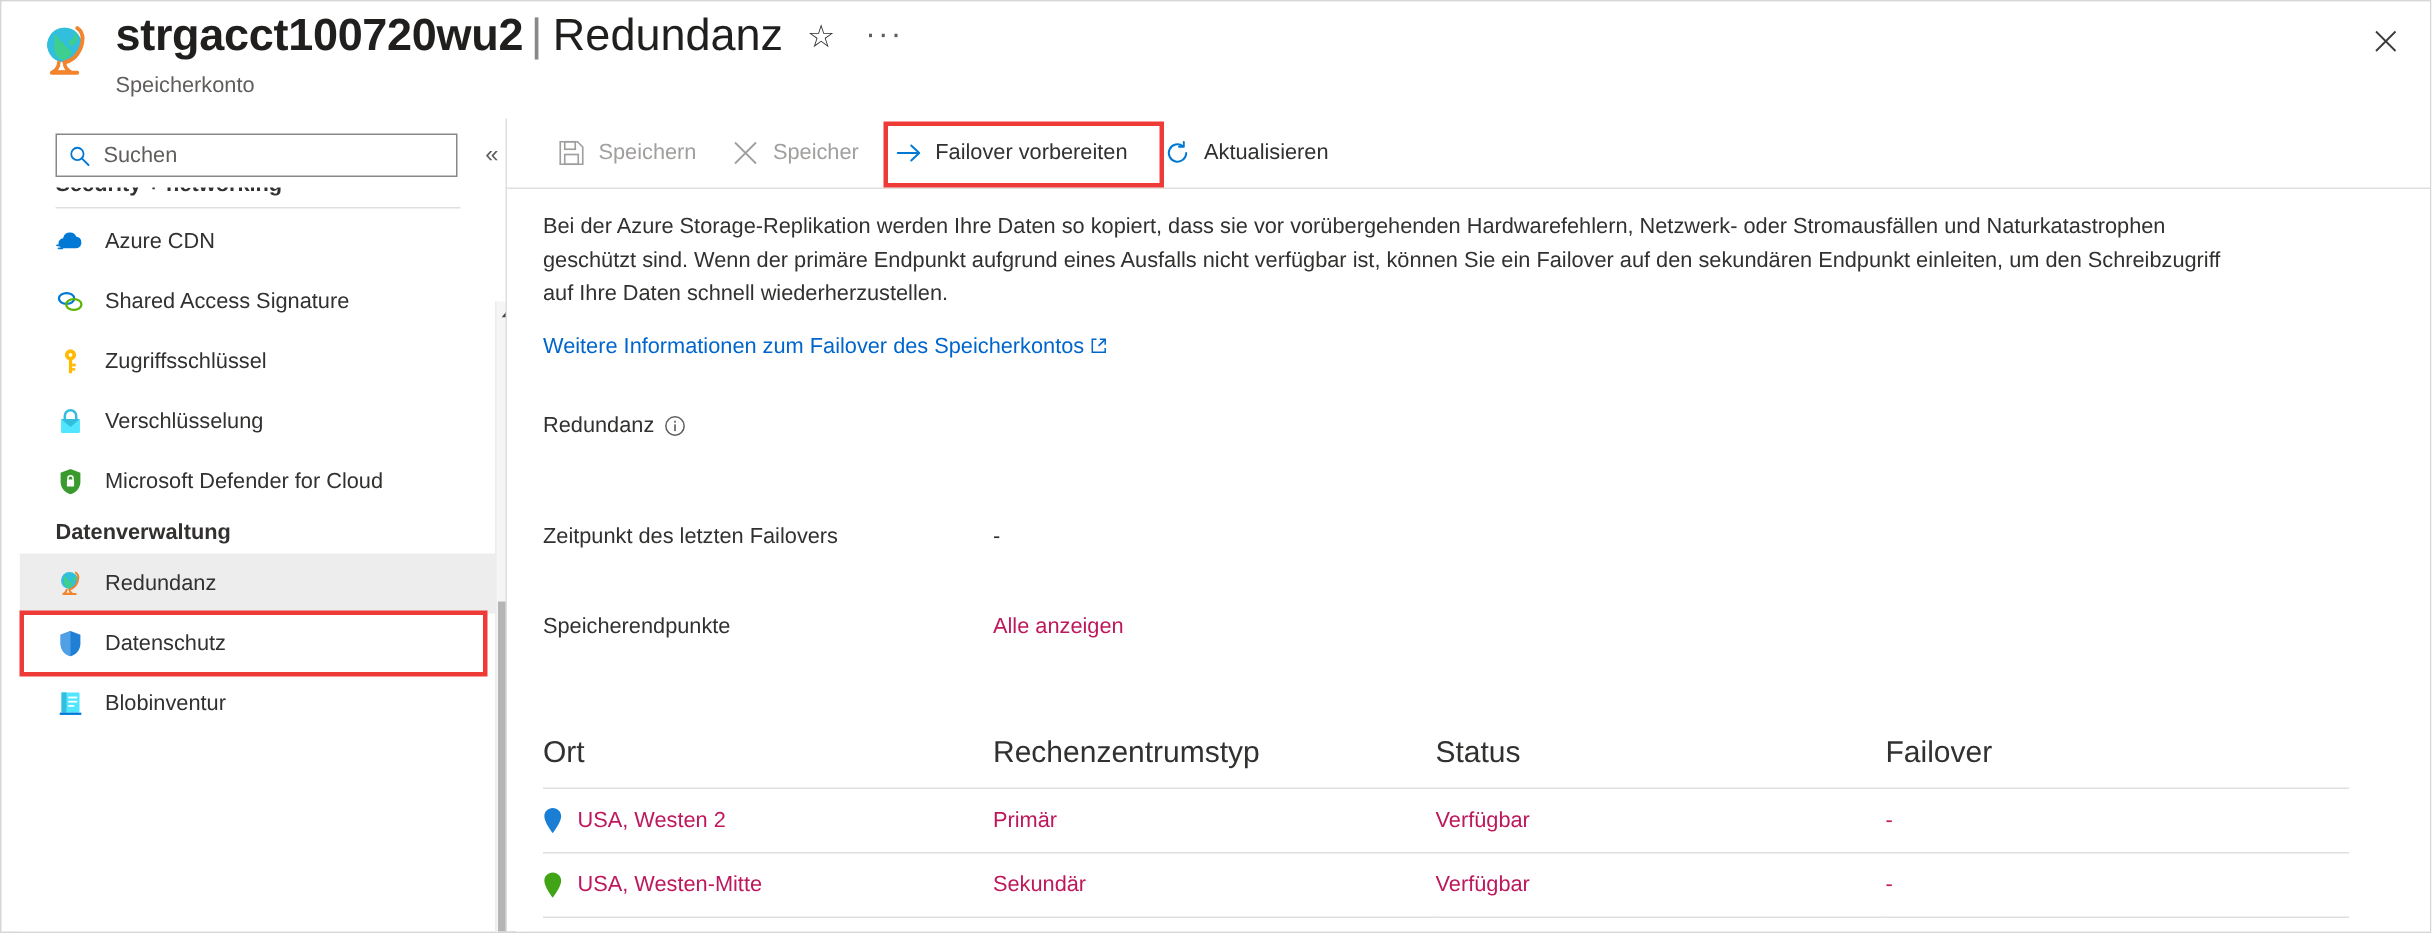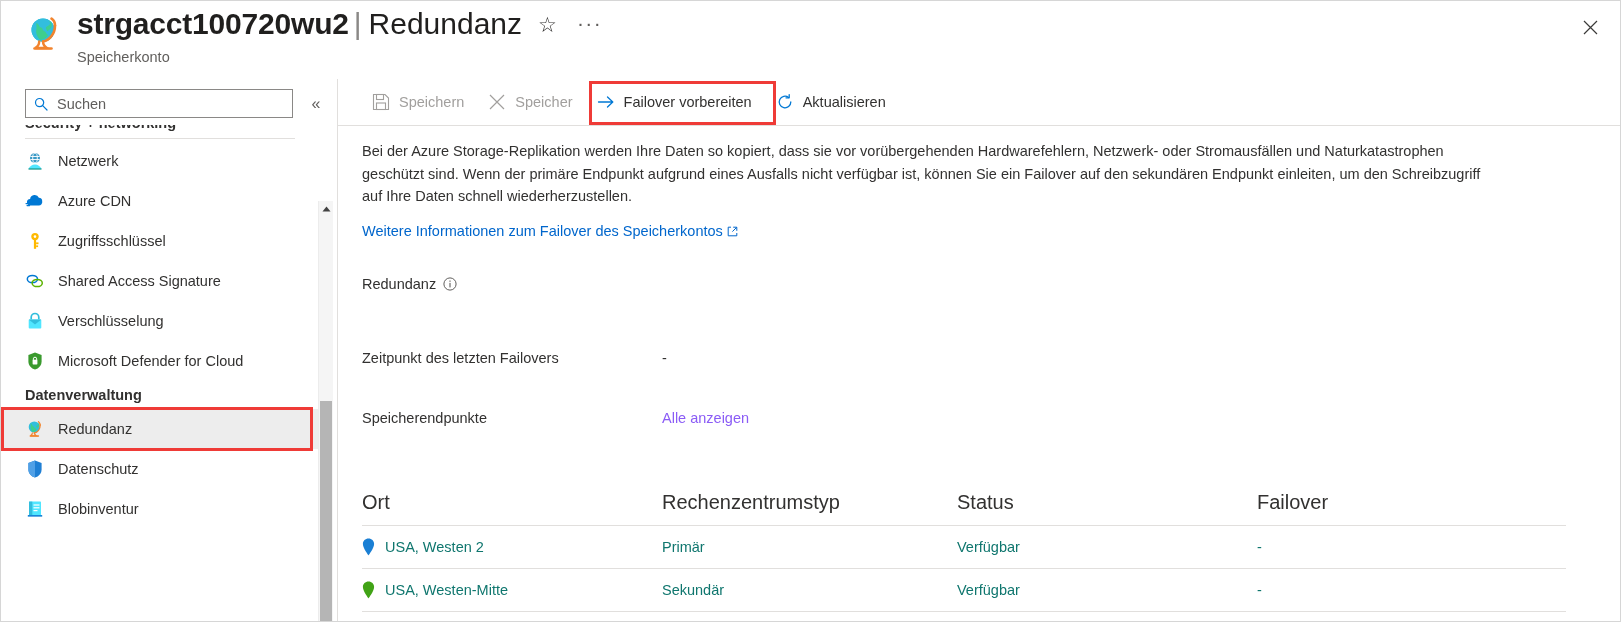--- a/index.html
+++ b/index.html
@@ -87,21 +87,21 @@
     width: 32px; height: 32px;
     display: flex; align-items: center; justify-content: center;
     cursor: pointer;
     color: #3b3a39;
   }
   .hdr-close svg { display: block; }
 
   
   .left-pane {
     position: absolute;
-    left: 0; top: 78px;
+    left: 12px; top: 78px;
     width: 336px; bottom: 0;
     background: #ffffff;
   }
   .search-row {
     position: absolute;
     left: 0; top: 6px;
     width: 336px; height: 40px;
   }
   .search-box {
     position: absolute;
@@ -279,21 +279,21 @@
   .field-label {
     width: 300px;
     font-size: 14.5px;
     color: #323130;
     display: flex;
     align-items: center;
   }
   .info-ico { margin-left: 7px; display: block; }
   .field-value { font-size: 14.5px; color: #323130; }
   .link-value {
-    font-size: 14.5px; color: #8b5cf6;
+    font-size: 14.5px; color: #be185d;
     cursor: pointer; text-decoration: none;
   }
 
   .select-wrap {
     position: relative;
     width: 860px; height: 30px;
     border: 1px solid #8a8886;
     background: #ffffff;
     display: flex;
     align-items: center;
@@ -324,21 +324,21 @@
   .tbl th {
     text-align: left;
     font-size: 20px;
     font-weight: 400;
     color: #323130;
     padding: 4px 0 11px 0;
     border-bottom: 1px solid #e1dfdd;
   }
   .tbl td {
     font-size: 14.5px;
-    color: #0f766e;
+    color: #be185d;
     padding: 12px 0 12px 0;
     border-bottom: 1px solid #e1dfdd;
     vertical-align: middle;
   }
   .col-ort { width: 300px; }
   .col-typ { width: 295px; }
   .col-status { width: 300px; }
   .col-failover { width: 309px; }
   .loc-cell { display: flex; align-items: center; }
   .pin { width: 13px; height: 18px; margin-right: 10px; flex: 0 0 auto; display: block; }
@@ -388,53 +388,43 @@
         </svg>
         <input class="search-input" type="text" placeholder="Suchen" style="">
       </div>
       <div class="collapse-btn">«</div>
     </div>
 
     <div class="nav-viewport">
       <div class="nav-list" id="nav-list">
           <div class="nav-group-header">Security + networking</div>
           <div class="nav-divider"></div>
-          <div class="nav-item" id="nav-0">
-            <svg class="nav-ico" viewBox="0 0 20 20">
-              <circle cx="10" cy="7" r="5" fill="#3999c6"></circle>
-              <path d="M5.3 5.5h9.4M5.3 8.5h9.4" stroke="#fff" stroke-width=".9"></path>
-              <ellipse cx="10" cy="7" rx="2.3" ry="5" fill="none" stroke="#fff" stroke-width=".9"></ellipse>
-              <path d="M3.5 18c1.3-3 3.6-4.6 6.5-4.6s5.2 1.6 6.5 4.6z" fill="#50e6ff"></path>
-              <path d="M3.5 18h13" stroke="#1b9b8f" stroke-width="1.3"></path>
-            </svg>
-            <span class="nav-label">Netzwerk</span>
-          </div>
           <div class="nav-item" id="nav-1">
             <svg class="nav-ico" viewBox="0 0 20 20">
               <path d="M5.4 14.5a3.3 3.3 0 0 1-.3-6.6 4.6 4.6 0 0 1 8.8-1.1 3.4 3.4 0 0 1 3.3 3.5 3.5 3.5 0 0 1-3.4 4.2z" fill="#0078d4"></path>
               <path d="M1 12.6h3.2M2 14.6h2.6" stroke="#0078d4" stroke-width="1.1" stroke-linecap="round"></path>
             </svg>
             <span class="nav-label">Azure CDN</span>
+          </div>
+          <div class="nav-item" id="nav-3">
+            <svg class="nav-ico" viewBox="0 0 20 20">
+              <ellipse cx="7.4" cy="8" rx="5.1" ry="3.6" fill="none" stroke="#0078d4" stroke-width="1.5"></ellipse>
+              <ellipse cx="12.2" cy="12" rx="5.1" ry="3.6" fill="none" stroke="#5cb300" stroke-width="1.5"></ellipse>
+            </svg>
+            <span class="nav-label">Shared Access Signature</span>
           </div>
           <div class="nav-item" id="nav-2">
             <svg class="nav-ico" viewBox="0 0 20 20">
               <circle cx="10" cy="5.6" r="3.7" fill="#ffb900"></circle>
               <circle cx="10" cy="5.6" r="1.3" fill="#fff"></circle>
               <rect x="8.9" y="8.2" width="2.2" height="9.6" fill="#ffb900"></rect>
               <rect x="11.1" y="11.4" width="2.4" height="1.8" fill="#ffb900"></rect>
               <rect x="11.1" y="14.4" width="2" height="1.7" fill="#ffb900"></rect>
             </svg>
             <span class="nav-label">Zugriffsschlüssel</span>
-          </div>
-          <div class="nav-item" id="nav-3">
-            <svg class="nav-ico" viewBox="0 0 20 20">
-              <ellipse cx="7.4" cy="8" rx="5.1" ry="3.6" fill="none" stroke="#0078d4" stroke-width="1.5"></ellipse>
-              <ellipse cx="12.2" cy="12" rx="5.1" ry="3.6" fill="none" stroke="#5cb300" stroke-width="1.5"></ellipse>
-            </svg>
-            <span class="nav-label">Shared Access Signature</span>
           </div>
           <div class="nav-item" id="nav-4">
             <svg class="nav-ico" viewBox="0 0 20 20">
               <path d="M6.2 8.6V6.3a3.8 3.8 0 0 1 7.6 0v2.3" fill="none" stroke="#32bedd" stroke-width="1.7"></path>
               <rect x="3.7" y="8.4" width="12.6" height="9.2" rx="1" fill="#50e6ff"></rect>
               <path d="M3.7 8.4h12.6L10 13.6z" fill="#32bedd"></path>
             </svg>
             <span class="nav-label">Verschlüsselung</span>
           </div>
           <div class="nav-item" id="nav-5">

